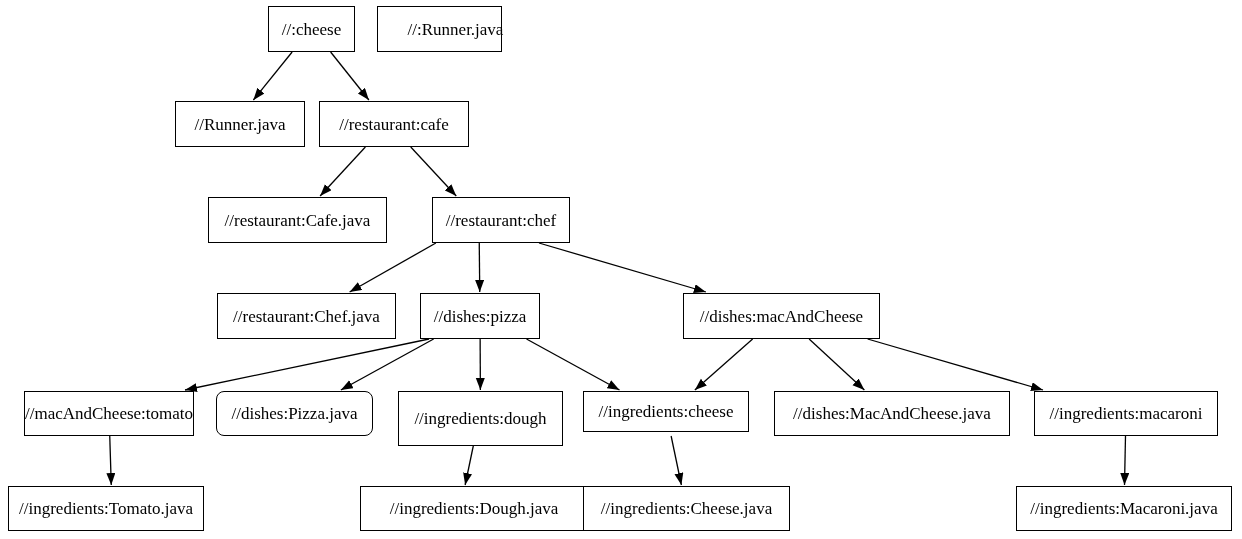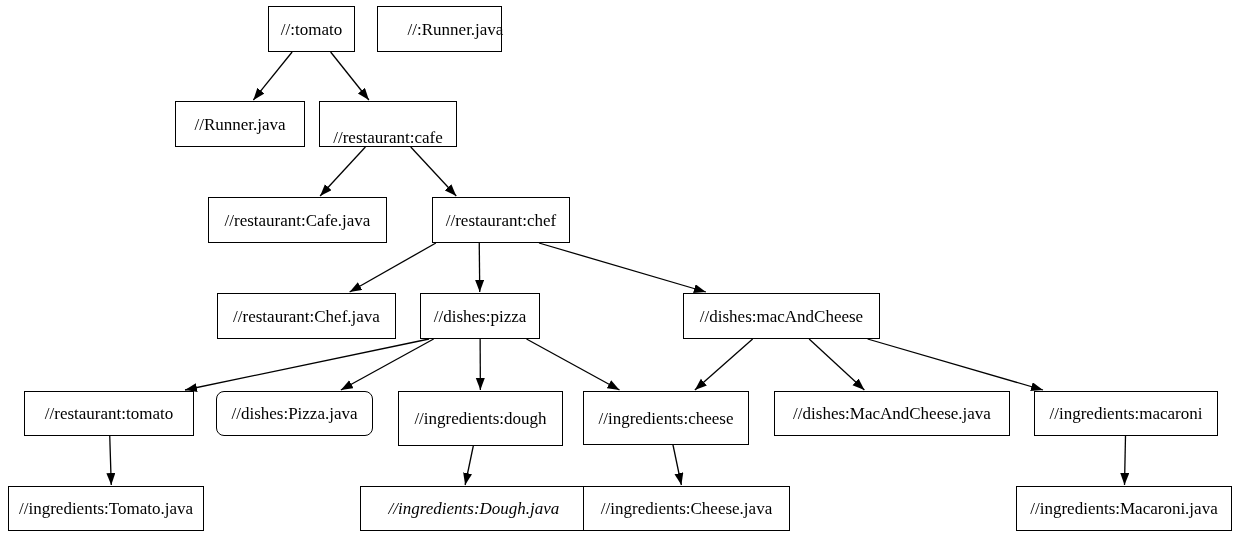--- a/index.html
+++ b/index.html
@@ -74,68 +74,68 @@
       <line x1="752.625" y1="339" x2="694.875" y2="390" class="edge" marker-end="url(#arrowhead)"></line>
       <line x1="809.125" y1="339" x2="864.375" y2="390" class="edge" marker-end="url(#arrowhead)"></line>
       <line x1="867.625" y1="339" x2="1043" y2="390" class="edge" marker-end="url(#arrowhead)"></line>
       <line x1="109.75" y1="436" x2="111.25" y2="485" class="edge" marker-end="url(#arrowhead)"></line>
       <line x1="475.375" y1="436" x2="465.125" y2="485" class="edge" marker-end="url(#arrowhead)"></line>
       <line x1="671.125" y1="436" x2="681.375" y2="485" class="edge" marker-end="url(#arrowhead)"></line>
       <line x1="1125.5" y1="436" x2="1124.5" y2="485" class="edge" marker-end="url(#arrowhead)"></line>
     </svg>
   <div id="node-layer">
       <div class="node" style="left: 268px; top: 6px; width: 87px; height: 46px;">
-        <span class="label">//:tomato</span>
+        <span class="label">//:cheese</span>
       </div>
       <div class="node" style="left: 377px; top: 6px; width: 125px; height: 46px; padding-left: 32px;">
         <span class="label">//:Runner.java</span>
       </div>
       <div class="node" style="left: 175px; top: 101px; width: 130px; height: 46px;">
         <span class="label">//Runner.java</span>
       </div>
-      <div class="node" style="left: 319px; top: 101px; width: 138px; height: 46px; align-items: flex-end;">
+      <div class="node" style="left: 319px; top: 101px; width: 150px; height: 46px;">
         <span class="label">//restaurant:cafe</span>
       </div>
       <div class="node" style="left: 208px; top: 197px; width: 179px; height: 46px;">
         <span class="label">//restaurant:Cafe.java</span>
       </div>
       <div class="node" style="left: 410px; top: 197px; width: 138px; height: 46px; margin-left: 22px;">
         <span class="label">//restaurant:chef</span>
       </div>
       <div class="node" style="left: 217px; top: 293px; width: 179px; height: 46px;">
         <span class="label">//restaurant:Chef.java</span>
       </div>
       <div class="node" style="left: 420px; top: 293px; width: 120px; height: 46px;">
         <span class="label">//dishes:pizza</span>
       </div>
       <div class="node" style="left: 683px; top: 293px; width: 197px; height: 46px;">
         <span class="label">//dishes:macAndCheese</span>
       </div>
       <div class="node" style="left: 24px; top: 391px; width: 170px; height: 45px;">
-        <span class="label">//restaurant:tomato</span>
+        <span class="label">//macAndCheese:tomato</span>
       </div>
       <div class="node" style="left: 216px; top: 391px; width: 157px; height: 45px; border-radius: 8px;">
         <span class="label">//dishes:Pizza.java</span>
       </div>
       <div class="node" style="left: 398px; top: 391px; width: 165px; height: 55px;">
         <span class="label">//ingredients:dough</span>
       </div>
-      <div class="node" style="left: 583px; top: 391px; width: 166px; height: 54px;">
+      <div class="node" style="left: 583px; top: 391px; width: 166px; height: 41px;">
         <span class="label">//ingredients:cheese</span>
       </div>
       <div class="node" style="left: 774px; top: 391px; width: 236px; height: 45px;">
         <span class="label">//dishes:MacAndCheese.java</span>
       </div>
       <div class="node" style="left: 1034px; top: 391px; width: 184px; height: 45px;">
         <span class="label">//ingredients:macaroni</span>
       </div>
       <div class="node" style="left: 8px; top: 486px; width: 196px; height: 45px;">
         <span class="label">//ingredients:Tomato.java</span>
       </div>
-      <div class="node" style="left: 360px; top: 486px; width: 228px; height: 45px; font-style: italic;">
+      <div class="node" style="left: 360px; top: 486px; width: 228px; height: 45px;">
         <span class="label">//ingredients:Dough.java</span>
       </div>
       <div class="node" style="left: 583px; top: 486px; width: 207px; height: 45px;">
         <span class="label">//ingredients:Cheese.java</span>
       </div>
       <div class="node" style="left: 1016px; top: 486px; width: 216px; height: 45px;">
         <span class="label">//ingredients:Macaroni.java</span>
       </div>
     </div>
 </div>

